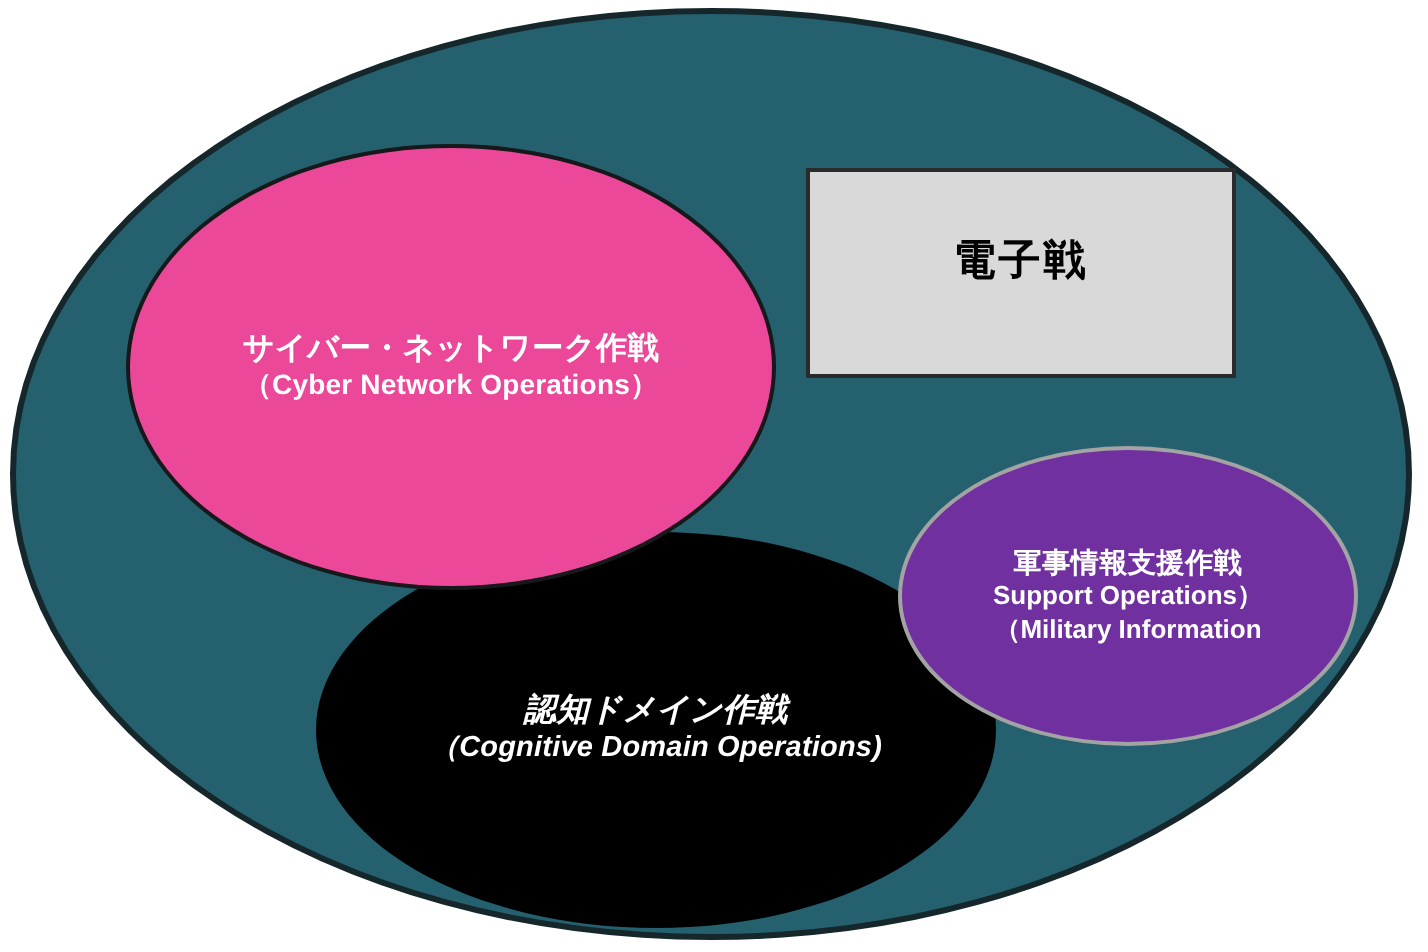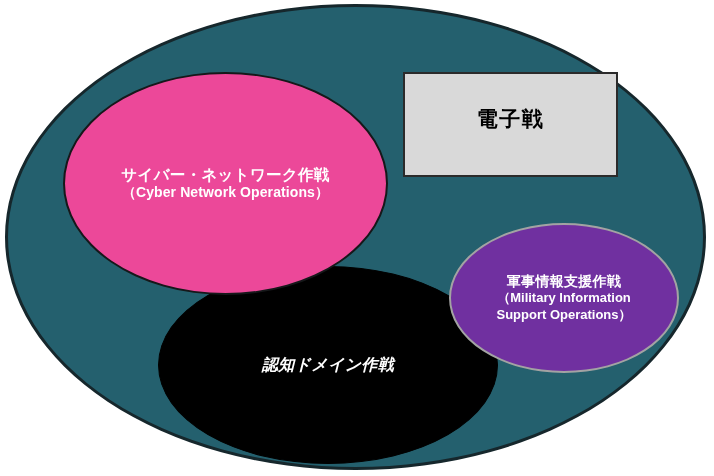--- a/index.html
+++ b/index.html
@@ -70,21 +70,21 @@
     width: 230px;
     height: 150px;
     background: #7030A0;
     border: 2px solid #a3a3a3;
     z-index: 4;
   }
 
   
   #electronic-warfare {
     left: 403px;
-    top: 72px;
+    top: 84px;
     width: 215px;
     height: 105px;
     background: #D9D9D9;
     border: 2px solid #2B2B2B;
     z-index: 5;
   }
 
   .label-jp {
     font-weight: bold;
     line-height: 1.22;
@@ -127,31 +127,32 @@
 </style>
 </head>
 <body>
 
 <div id="canvas">
 
   <div id="outer-domain" class="shape ellipse"></div>
 
   <div id="cognitive-domain" class="shape ellipse">
     <div class="label-jp">認知ドメイン作戦</div>
+    <div class="label-en">（Cognitive Domain Operations)</div>
   </div>
 
   <div id="cyber-network" class="shape ellipse">
     <div class="label-jp">サイバー・ネットワーク作戦</div>
     <div class="label-en">（Cyber Network Operations）</div>
   </div>
 
   <div id="military-info-support" class="shape ellipse">
     <div class="label-jp">軍事情報支援作戦</div>
+    <div class="label-en">Support Operations）</div>
     <div class="label-en">（Military Information</div>
-    <div class="label-en">Support Operations）</div>
   </div>
 
   <div id="electronic-warfare" class="shape">
     <div class="ew-text-block">
       <div class="label-jp">電子戦</div>
     </div>
   </div>
 
 </div>
 

